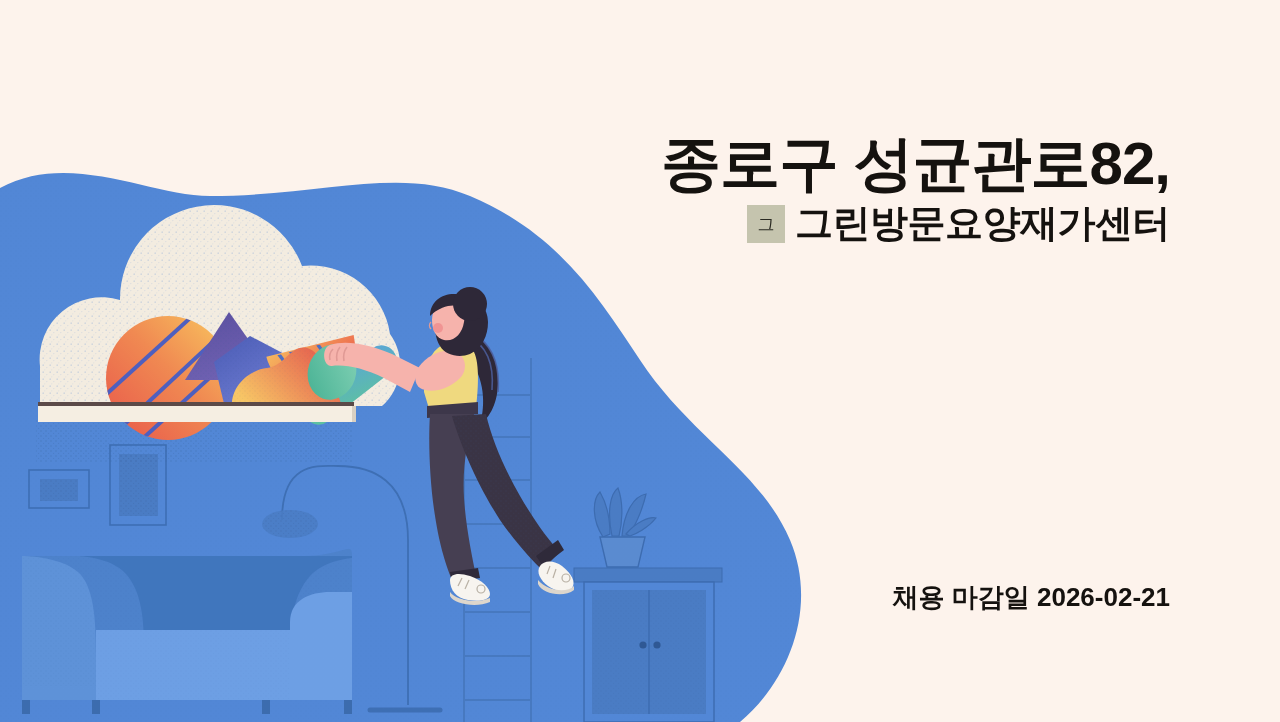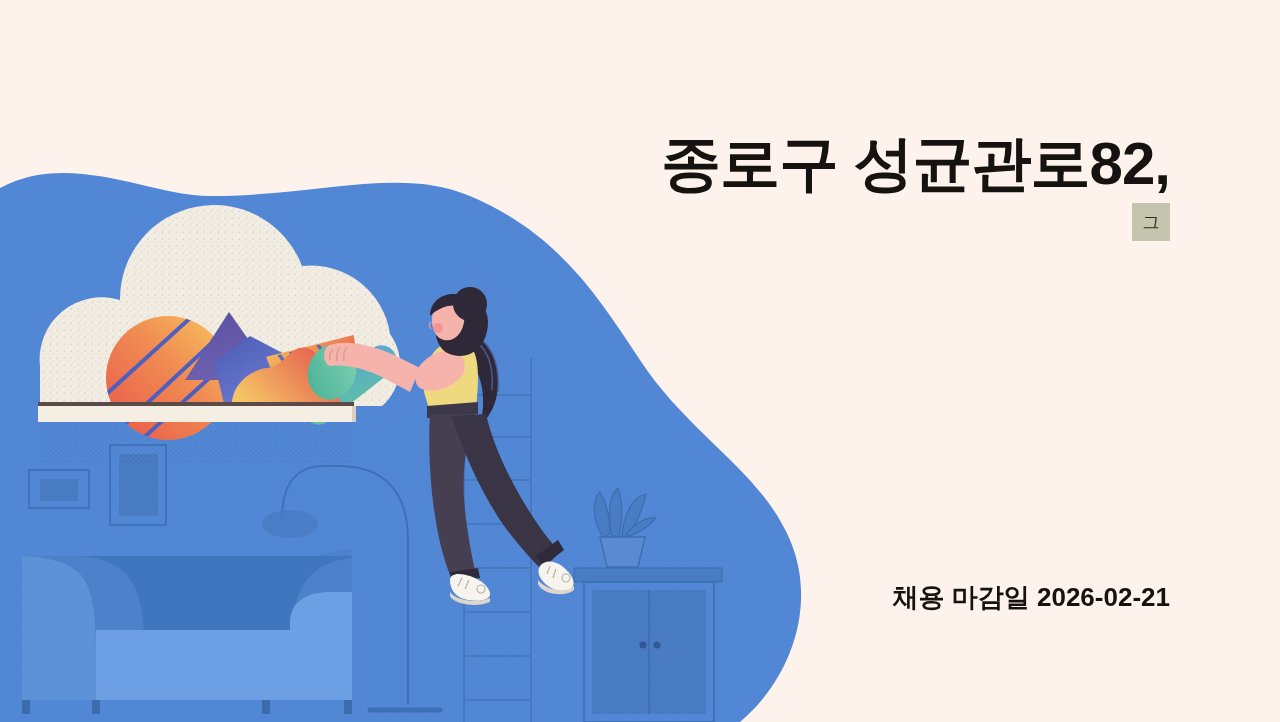--- a/index.html
+++ b/index.html
@@ -419,20 +419,21 @@
     </g>
   </svg>
 
   <div id="text-layer">
 
     <div class="title-block">
       <span class="title-line">종로구 성균관로82,</span>
 
       <div class="subtitle-row">
         <span class="org-badge">그</span>
+        <span class="org-name">그린방문요양재가센터</span>
       </div>
     </div>
 
     <div class="deadline-block">
       <span class="deadline-text">채용 마감일  2026-02-21</span>
     </div>
   </div>
 </div>
 
 </body></html>

